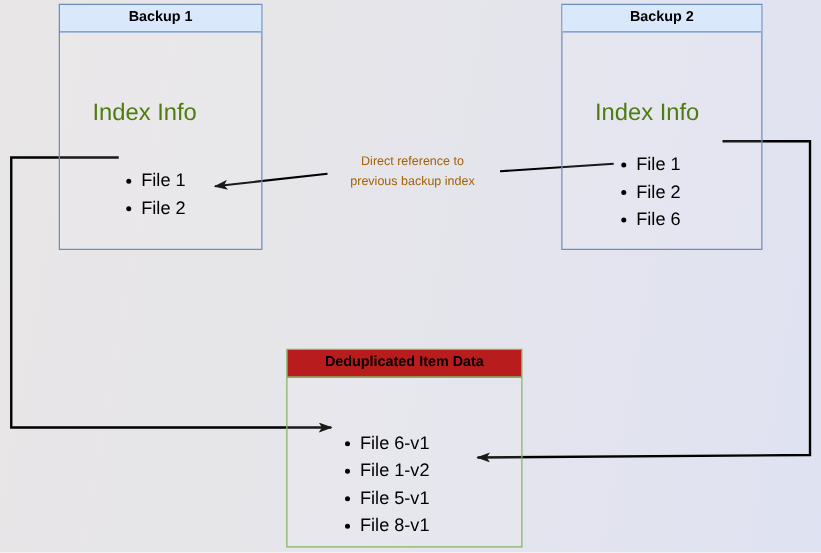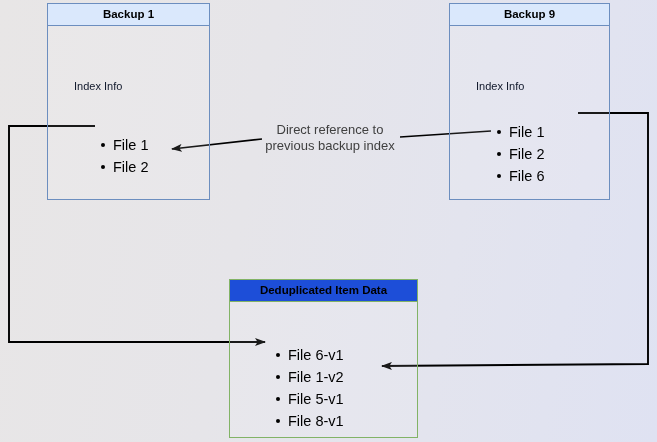--- a/index.html
+++ b/index.html
@@ -43,31 +43,31 @@
     text-align: center;
     font-weight: bold;
     font-size: 11.5px;
     color: #000;
   }
   .node.blue > .node-header {
     background: #dae8fc;
     border-bottom: 1.6px solid #6c8ebf;
   }
   .node.green > .node-header {
-    background: #1d4ed8;
+    background: #b91c1c;
     border-bottom: 1.6px solid #82b366;
   }
   .node-body {
     position: relative;
     height: calc(100% - 22px);
   }
   .section-title {
     position: absolute;
-    font-size: 11px;
-    color: #0f172a;
+    font-size: 19px;
+    color: #4d7c0f;
     white-space: nowrap;
   }
   ul.bullets {
     position: absolute;
     margin: 0;
     padding: 0;
     list-style: none;
   }
   ul.bullets li {
     position: relative;
@@ -82,23 +82,23 @@
     position: absolute;
     left: 2px;
     top: 9px;
     width: 4px;
     height: 4px;
     border-radius: 50%;
     background: #000;
   }
   .edge-label {
     position: absolute;
-    font-size: 13px;
+    font-size: 10px;
     line-height: 16px;
-    color: #404040;
+    color: #a16207;
     text-align: center;
     white-space: nowrap;
   }
 </style>
 </head>
 <body>
 
 <div id="canvas">
 
   <svg class="svg-layer" viewBox="0 0 657 442">
@@ -123,21 +123,21 @@
     <div class="node-body">
       <div class="section-title" style="left:26px; top:54px;">Index Info</div>
       <ul class="bullets" style="left:51px; top:108px;">
         <li>File 1</li>
         <li>File 2</li>
       </ul>
     </div>
   </div>
 
   <div class="node blue" style="left:449px; top:3px; width:161px; height:197px;">
-    <div class="node-header">Backup 9</div>
+    <div class="node-header">Backup 2</div>
     <div class="node-body">
       <div class="section-title" style="left:26px; top:54px;">Index Info</div>
       <ul class="bullets" style="left:45px; top:95px;">
         <li>File 1</li>
         <li>File 2</li>
         <li>File 6</li>
       </ul>
     </div>
   </div>
 

